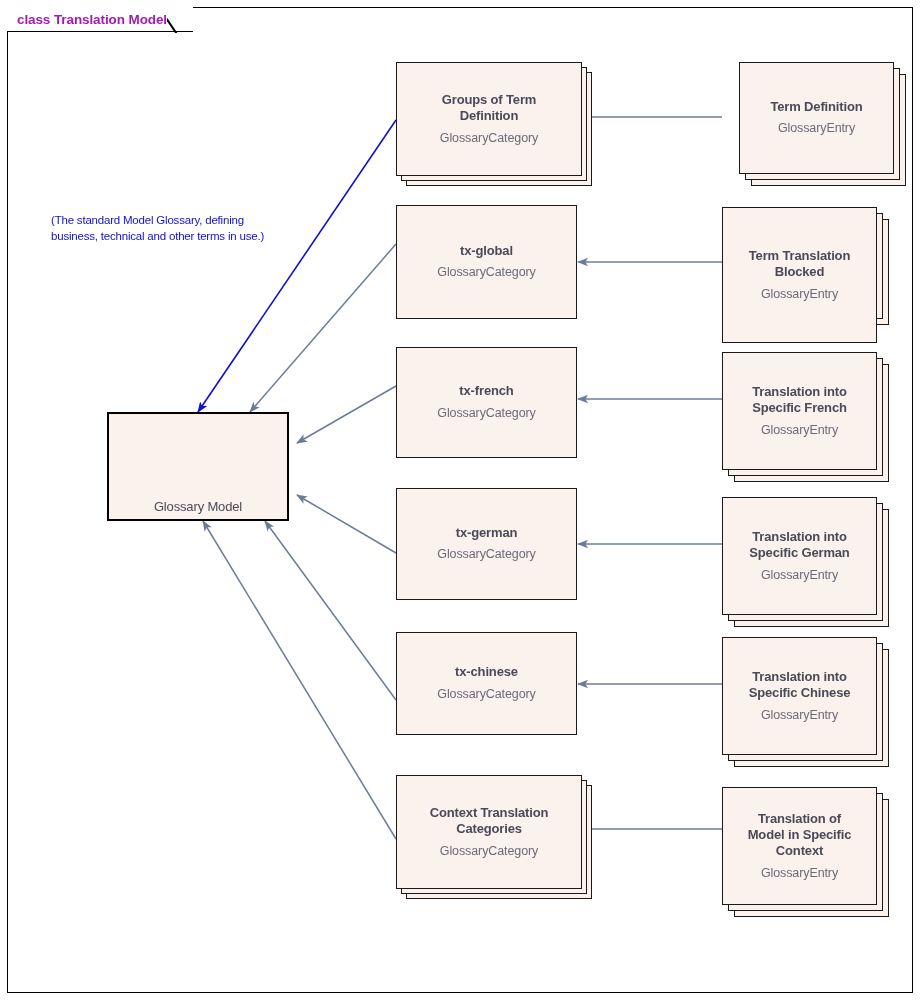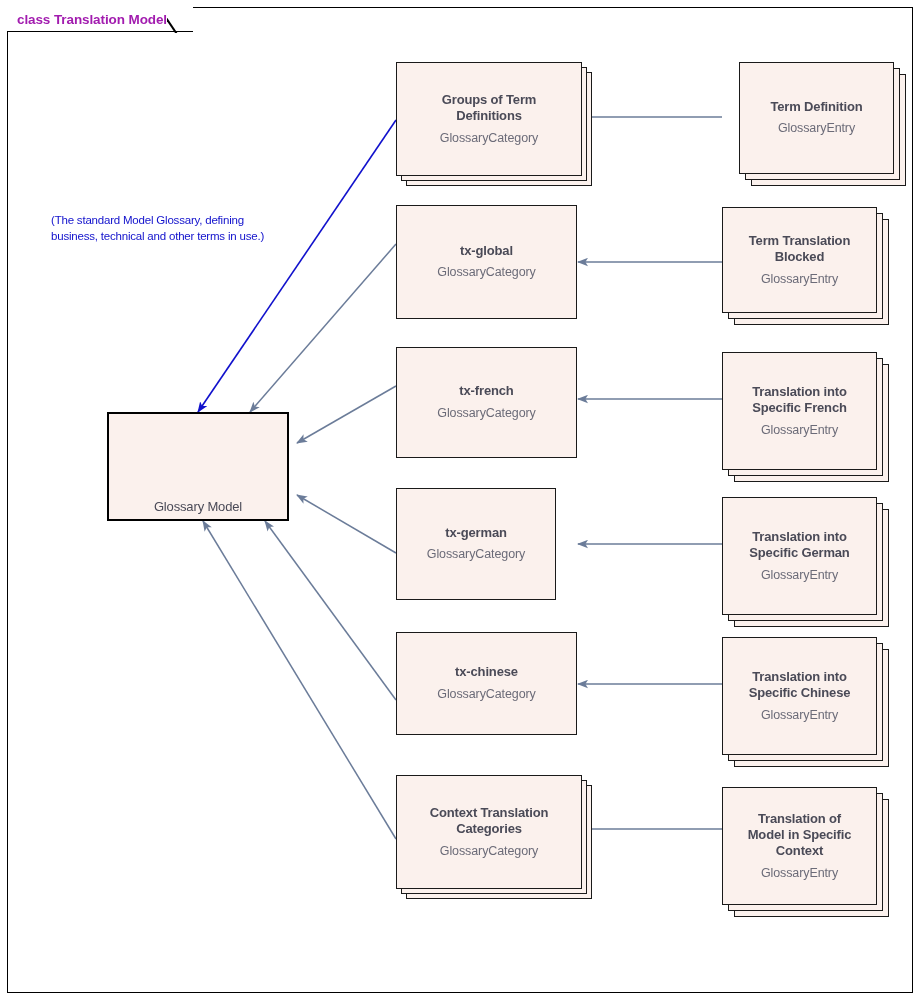--- a/index.html
+++ b/index.html
@@ -176,41 +176,41 @@
     <line x1="722" y1="684" x2="578" y2="684" stroke="#6b7c99" stroke-width="1.5" marker-end="url(#arrowGrey)"></line>
     <line x1="722" y1="829" x2="578" y2="829" stroke="#6b7c99" stroke-width="1.5" marker-end="url(#arrowGrey)"></line>
   </svg>
 
   <div class="node" style="left:396px; top:62px; width:196px; height:124px;">
     <div class="sheet shadow" style="left:10px; top:10px; width:186px; height:114px;"></div>
     <div class="sheet shadow" style="left:5px; top:5px; width:186px; height:114px;"></div>
     <div class="face" style="width:186px; height:114px;">
       <div class="title">
         <span>Groups of Term</span><br>
-        <span>Definitions</span>
+        <span>Definition</span>
       </div>
       <div class="stereo">GlossaryCategory</div>
     </div>
   </div>
 
   <div class="node" style="left:396px; top:205px; width:181px; height:114px;">
     <div class="face">
       <div class="title">tx-global</div>
       <div class="stereo">GlossaryCategory</div>
     </div>
   </div>
 
   <div class="node" style="left:396px; top:347px; width:181px; height:111px;">
     <div class="face">
       <div class="title">tx-french</div>
       <div class="stereo">GlossaryCategory</div>
     </div>
   </div>
 
-  <div class="node" style="left:396px; top:488px; width:160px; height:112px;">
+  <div class="node" style="left:396px; top:488px; width:181px; height:112px;">
     <div class="face">
       <div class="title">tx-german</div>
       <div class="stereo">GlossaryCategory</div>
     </div>
   </div>
 
   <div class="node" style="left:396px; top:632px; width:181px; height:103px;">
     <div class="face">
       <div class="title">tx-chinese</div>
       <div class="stereo">GlossaryCategory</div>
@@ -234,21 +234,21 @@
     <div class="sheet shadow" style="left:6px; top:6px; width:155px; height:112px;"></div>
     <div class="face" style="width:155px; height:112px;">
       <div class="title">Term Definition</div>
       <div class="stereo">GlossaryEntry</div>
     </div>
   </div>
 
   <div class="node" style="left:722px; top:207px; width:167px; height:118px;">
     <div class="sheet shadow" style="left:12px; top:12px; width:155px; height:106px;"></div>
     <div class="sheet shadow" style="left:6px; top:6px; width:155px; height:106px;"></div>
-    <div class="face" style="width:155px; height:106px;">
+    <div class="face" style="width:155px; height:136px;">
       <div class="title">
         <span>Term Translation</span><br>
         <span>Blocked</span>
       </div>
       <div class="stereo">GlossaryEntry</div>
     </div>
   </div>
 
   <div class="node" style="left:722px; top:352px; width:167px; height:130px;">
     <div class="sheet shadow" style="left:12px; top:12px; width:155px; height:118px;"></div>

